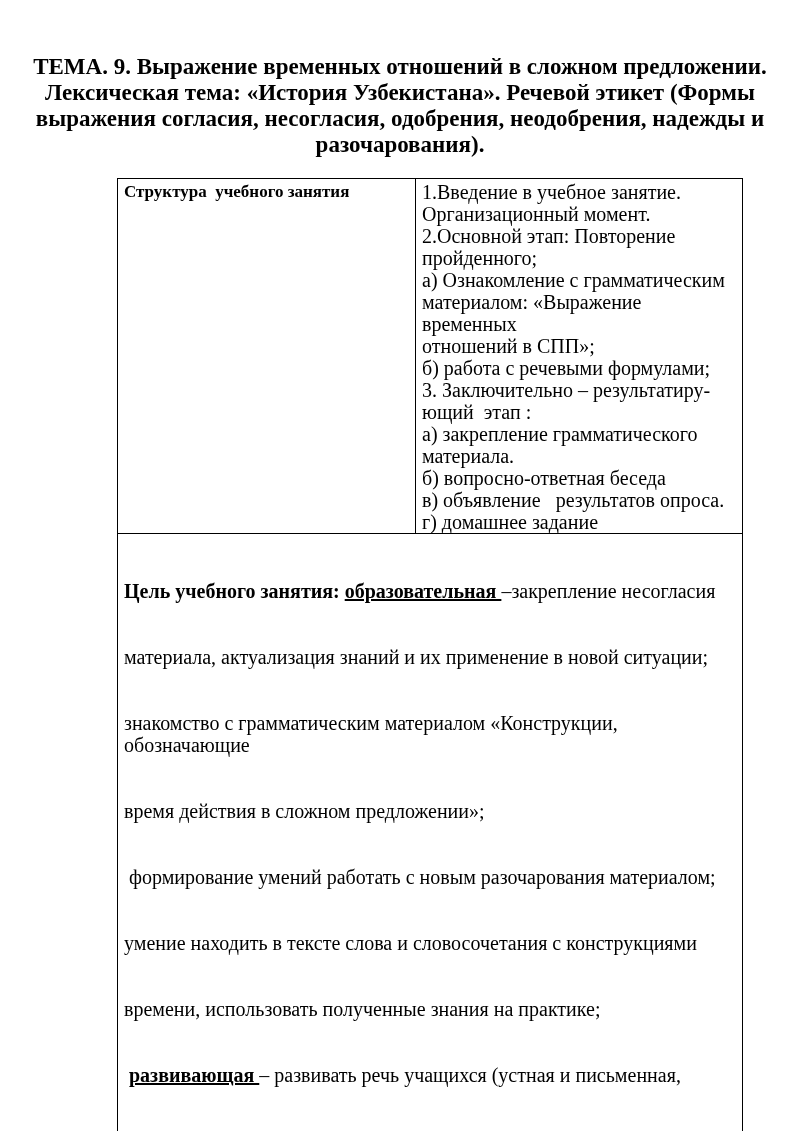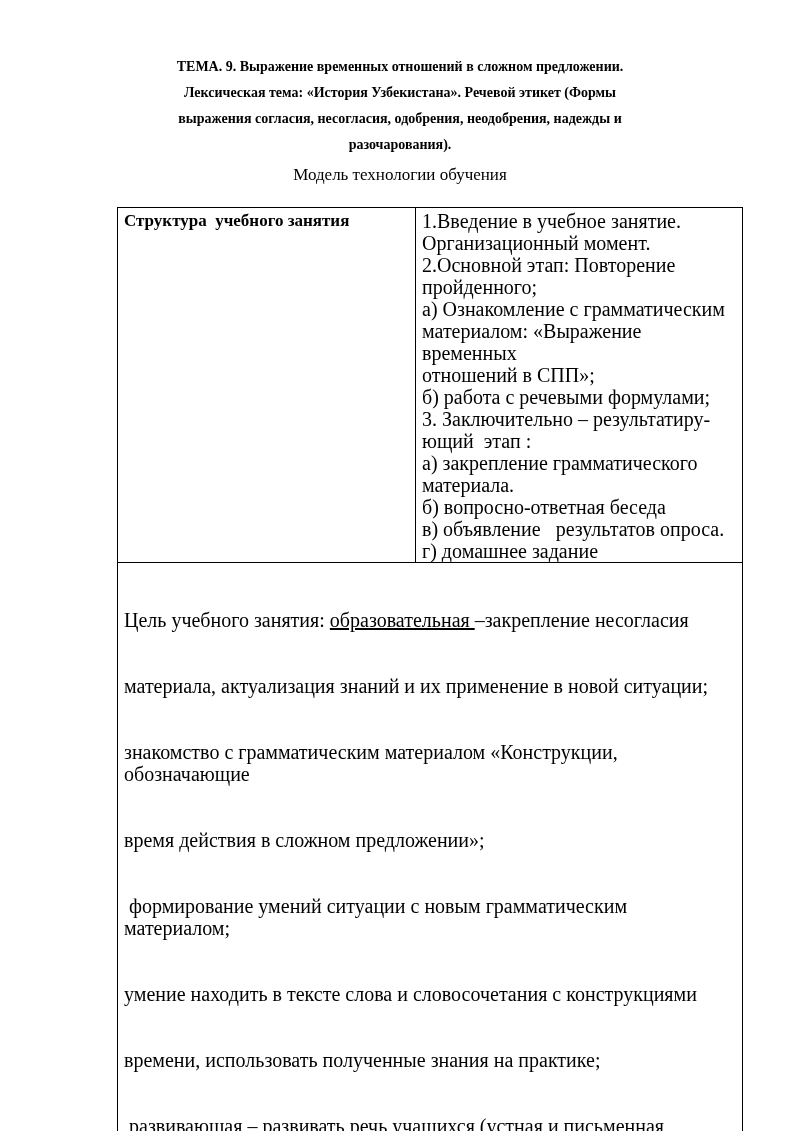--- a/index.html
+++ b/index.html
@@ -9,21 +9,21 @@
     height: 1131px;
     background: #ffffff;
     color: #000000;
     font-family: "Liberation Serif", "DejaVu Serif", serif;
     overflow: hidden;
   }
   .title {
     padding-top: 54px;
     text-align: center;
     font-weight: bold;
-    font-size: 14px;
+    font-size: 23px;
     line-height: 26px;
     white-space: pre-line;
   }
   .subtitle {
     margin-top: 5px;
     text-align: center;
     font-size: 17px;
     line-height: 24px;
   }
   table.model {
@@ -41,34 +41,33 @@
     padding: 2px 6px 0 6px;
     font-size: 20px;
     line-height: 22px;
     white-space: pre-wrap;
     overflow: hidden;
   }
   td.r1 { height: 36px; }
   td.r2 { height: 330px; }
   td.goal-cell { height: 266px; }
   .hdr { font-weight: bold; font-size: 17px; }
-  .b { font-weight: normal; }
+  .b { font-weight: bold; }
   .u { text-decoration: underline; }
   .ln { white-space: pre-wrap; }
 </style>
 </head>
 <body>
 
 <div class="page">
 
   <div class="title">ТЕМА. 9. Выражение временных отношений в сложном предложении.
 Лексическая тема: «История Узбекистана». Речевой этикет (Формы
 выражения согласия, несогласия, одобрения, неодобрения, надежды и
 разочарования).</div>
-  <div class="subtitle">Модель технологии обучения</div>
 
   <table class="model">
     <colgroup>
         <col class="c1">
         <col class="c2">
       </colgroup>
     <tbody>
 
       <tr>
         <td class="r2 hdr">Структура  учебного занятия</td>
@@ -88,21 +87,21 @@
 в) объявление   результатов опроса.
 г) домашнее задание</td>
       </tr>
 
       <tr>
         <td class="goal-cell" colspan="2">
           <div class="ln"><span class="b">Цель учебного занятия: </span><span class="b u">образовательная </span><span>–закрепление несогласия</span></div>
           <div class="ln">материала, актуализация знаний и их применение в новой ситуации;</div>
           <div class="ln">знакомство с грамматическим материалом «Конструкции, обозначающие</div>
           <div class="ln">время действия в сложном предложении»;</div>
-          <div class="ln"> формирование умений ситуации с новым грамматическим материалом;</div>
+          <div class="ln"> формирование умений работать с новым разочарования материалом;</div>
           <div class="ln">умение находить в тексте слова и словосочетания с конструкциями</div>
           <div class="ln">времени, использовать полученные знания на практике;</div>
           <div class="ln"><span> </span><span class="b u">развивающая </span><span>– развивать речь учащихся (устная и письменная,</span></div>
           
           
           
           
         </td>
       </tr>
 

